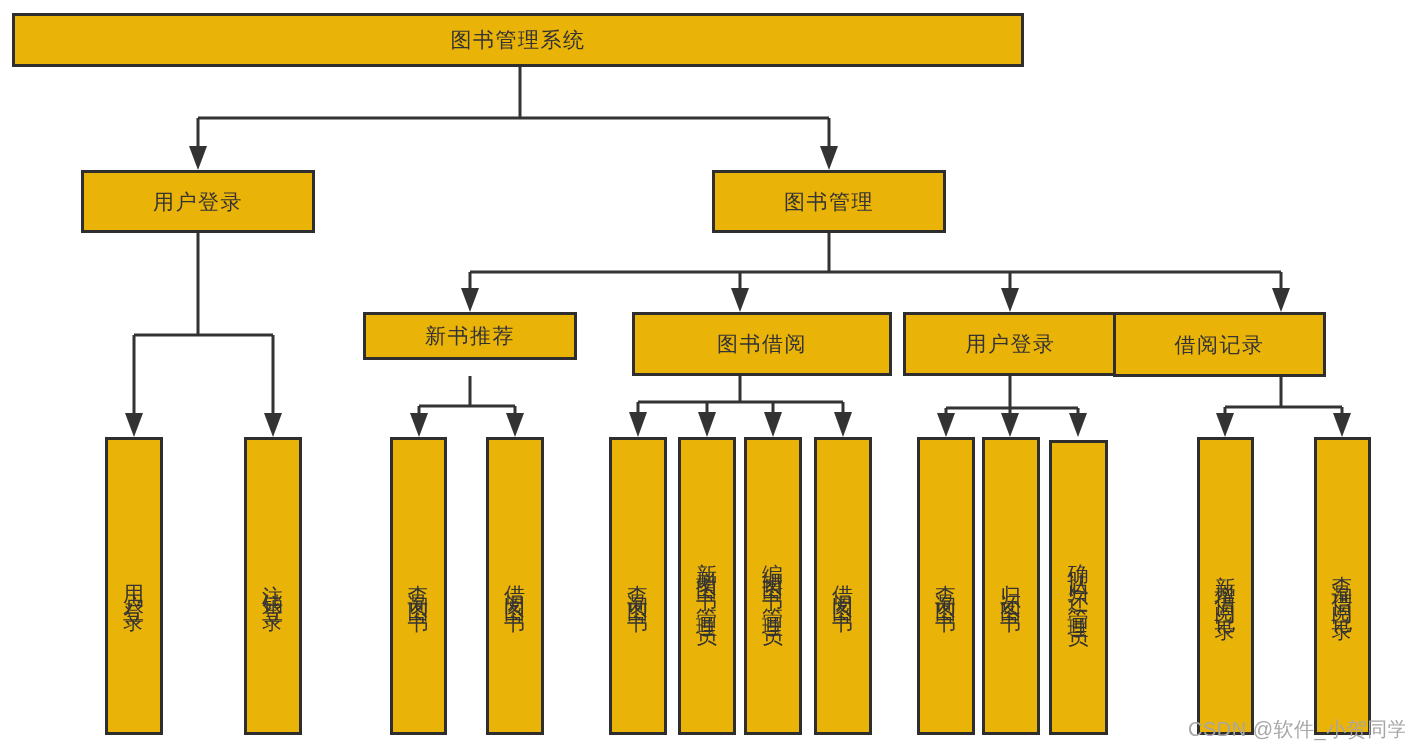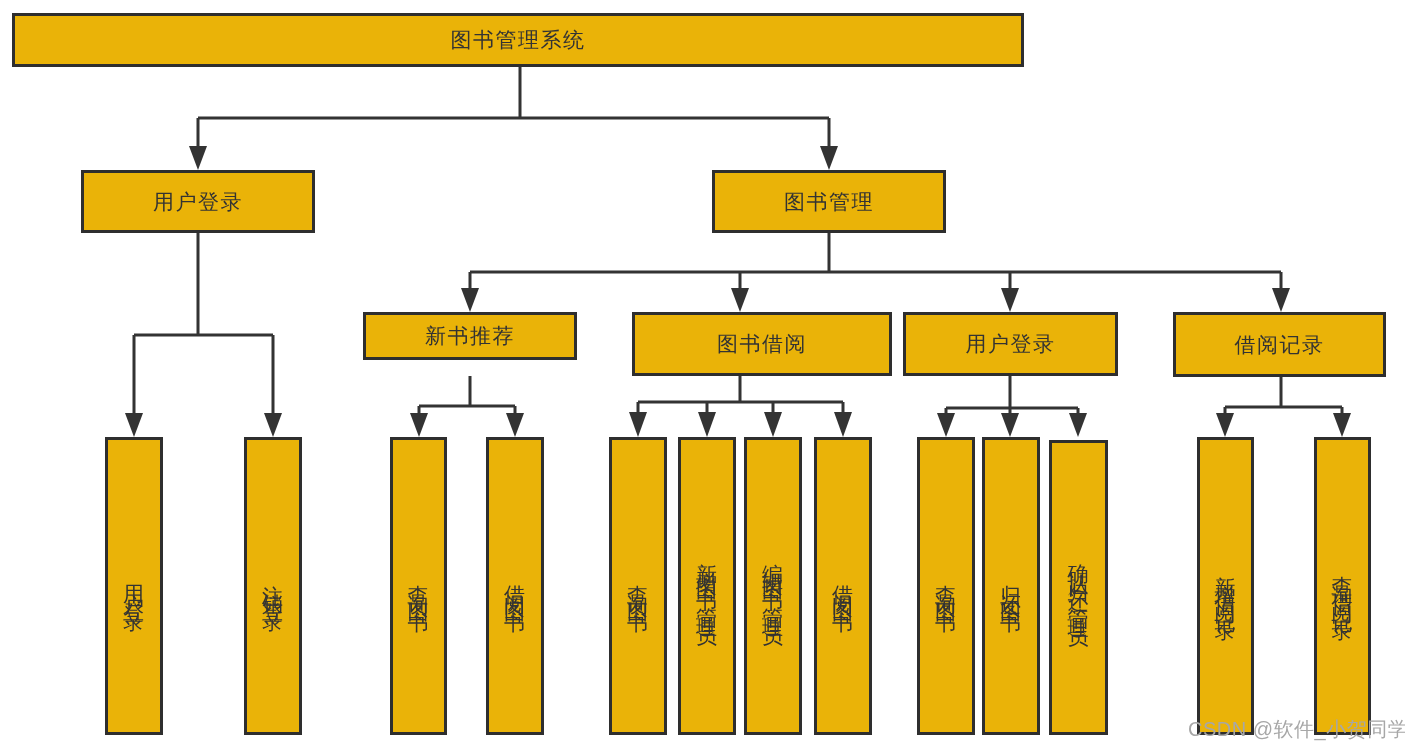--- a/index.html
+++ b/index.html
@@ -114,21 +114,21 @@
 
   <div class="node node-h" style="left:363px; top:312px; width:214px; height:48px;">
     <span>新书推荐</span>
   </div>
   <div class="node node-h" style="left:632px; top:312px; width:260px; height:64px;">
     <span>图书借阅</span>
   </div>
   <div class="node node-h" style="left:903px; top:312px; width:215px; height:64px;">
     <span>用户登录</span>
   </div>
-  <div class="node node-h" style="left:1173px; top:312px; width:213px; height:65px;">
+  <div class="node node-h" style="left:1113px; top:312px; width:213px; height:65px;">
     <span>借阅记录</span>
   </div>
 
   <div class="node node-v" style="left:105px; top:437px; width:58px; height:298px;">
     <span>用户登录</span>
   </div>
   <div class="node node-v" style="left:244px; top:437px; width:58px; height:298px;">
     <span>注销登录</span>
   </div>
 

